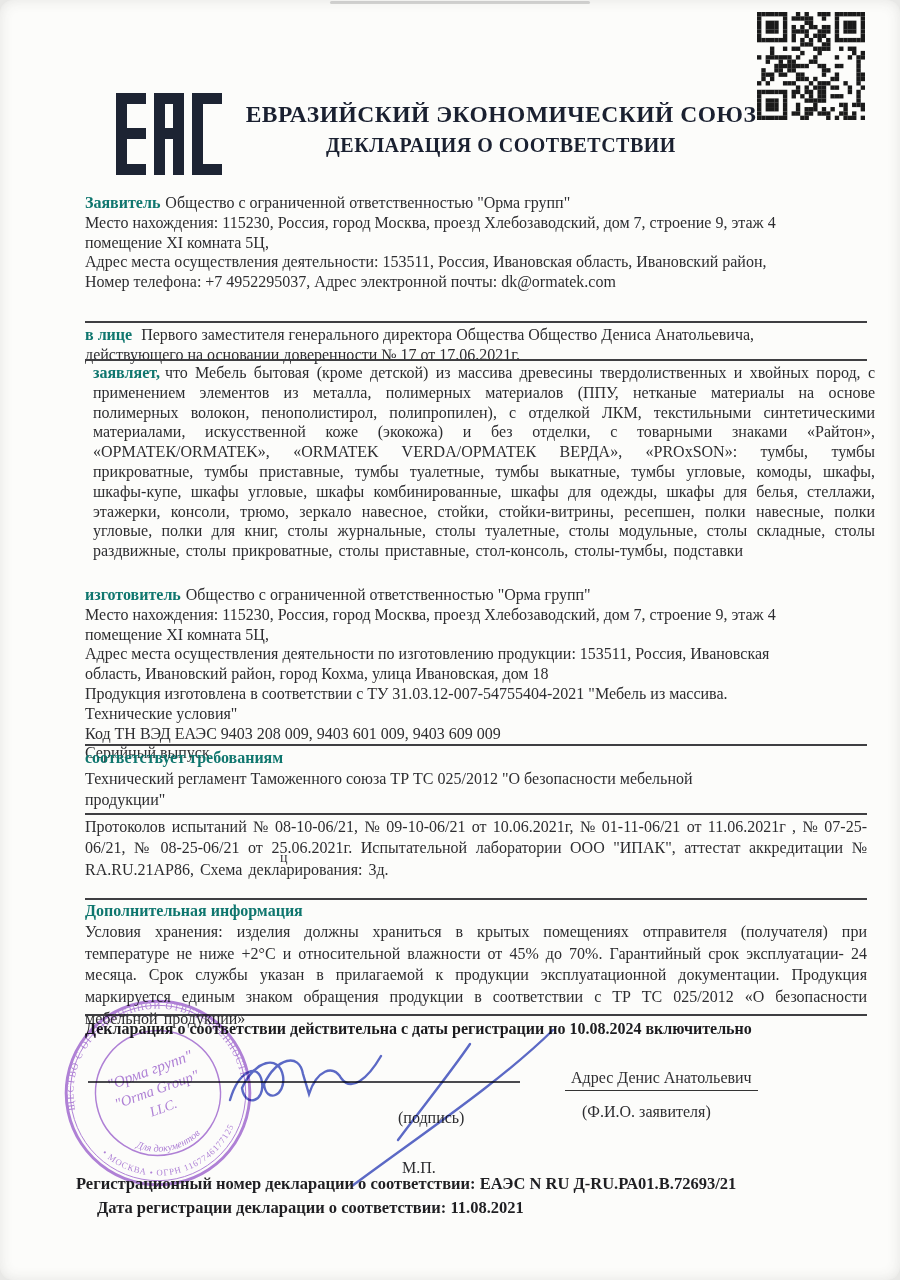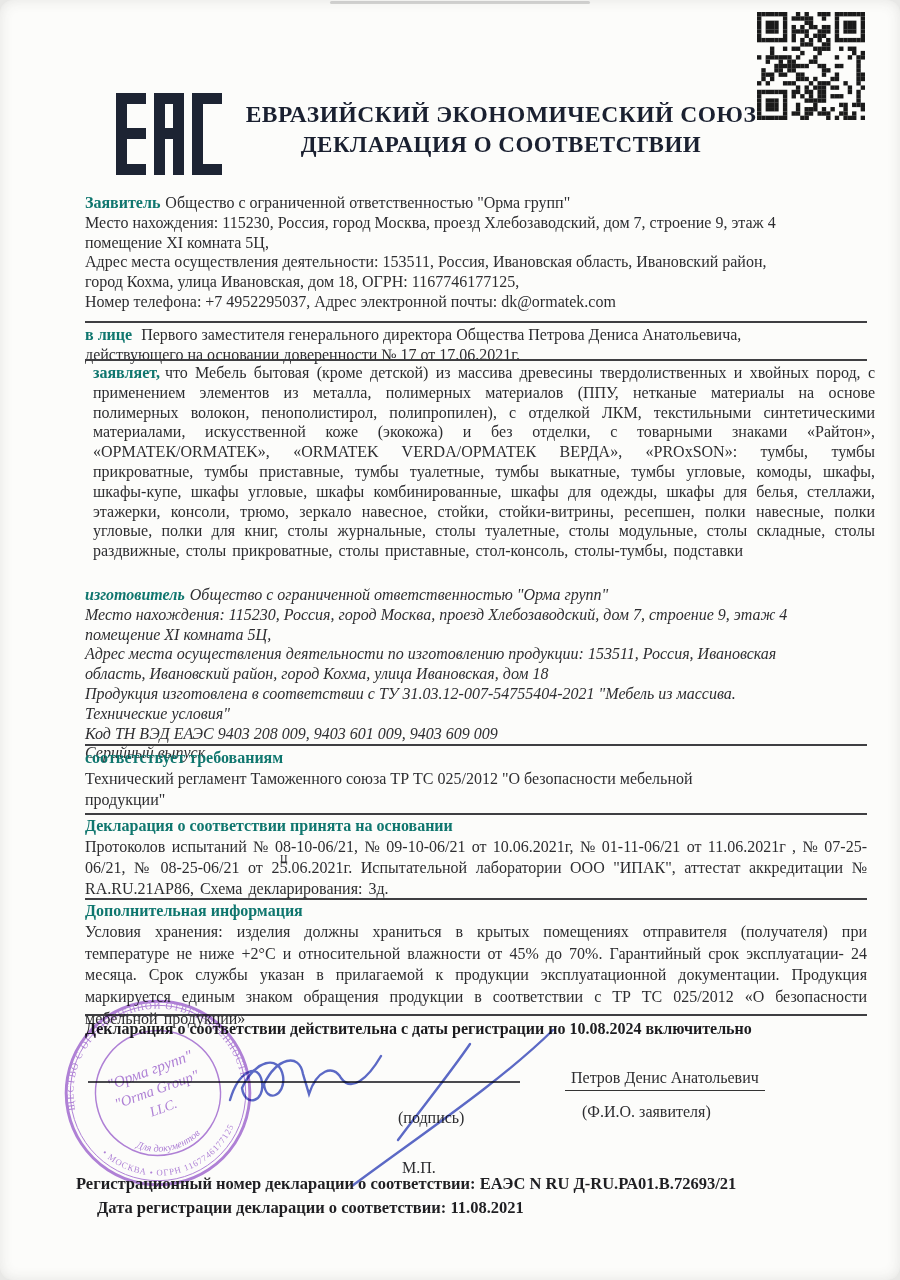--- a/index.html
+++ b/index.html
@@ -13,21 +13,21 @@
   }
   .abs{position:absolute;}
   .content{left:85px;width:782px;}
   .just{text-align:justify;}
   b,.b{font-weight:bold;color:#0f766e;}
   .rule{border-top:2px solid #3f3f42;height:0;left:85px;width:782px;}
   .line{white-space:nowrap;}
   .lbl{margin-right:5px;}
   .title-wrap{left:226px;top:99px;width:550px;text-align:center;color:#1a2030;font-weight:bold;letter-spacing:.5px;}
   .title-l1{font-size:23.5px;line-height:30px;white-space:nowrap;}
-  .title-l2{font-size:23px;line-height:32px;white-space:nowrap;}
+  .title-l2{font-size:20px;line-height:32px;white-space:nowrap;}
   .eac{left:116px;top:93px;}
   .qr{left:757px;top:12px;width:108px;height:108px;}
   .sig-line{left:88px;top:1081px;width:432px;border-top:2px solid #4a4a4e;}
   .podpis{left:398px;top:1108px;}
   .mp{left:402px;top:1158px;}
   .fio{left:565px;top:1068px;border-bottom:1.6px solid #333;padding:0 6px 2px 6px;}
   .fio-cap{left:582px;top:1102px;}
   .validity{left:85px;top:1019px;width:800px;font-weight:bold;color:#1b1b1e;}
   .reg{font-weight:bold;color:#1f1f22;font-size:16.5px;line-height:24px;}
   .stamp{left:57px;top:980px;width:202px;height:226px;transform:rotate(-12deg);opacity:.78;mix-blend-mode:multiply;}
@@ -360,38 +360,37 @@
   <div class="abs title-wrap">
     <div class="title-l1">ЕВРАЗИЙСКИЙ ЭКОНОМИЧЕСКИЙ СОЮЗ</div>
     <div class="title-l2">ДЕКЛАРАЦИЯ О СООТВЕТСТВИИ</div>
   </div>
 
   <div class="abs content" style="top:193px;">
     <div class="line"><b class="lbl">Заявитель</b><span>Общество с ограниченной ответственностью "Орма групп"</span></div>
     <div class="line">Место нахождения: 115230, Россия, город Москва, проезд Хлебозаводский, дом 7, строение 9, этаж 4</div>
     <div class="line">помещение XI комната 5Ц,</div>
     <div class="line">Адрес места осуществления деятельности: 153511, Россия, Ивановская область, Ивановский район,</div>
-    <div class="line">город Кохма, улица Ивановская, дом 18, ОГРН: 1167746177125,</div>
     <div class="line">Номер телефона: +7 4952295037, Адрес электронной почты: dk@ormatek.com</div>
   </div>
 
   <div class="abs rule" style="top:321px;"></div>
 
   <div class="abs content" style="top:325px;">
-    <div class="line"><b class="lbl" style="margin-right:9px;">в лице</b><span>Первого заместителя генерального директора Общества Петрова Дениса Анатольевича,</span></div>
+    <div class="line"><b class="lbl" style="margin-right:9px;">в лице</b><span>Первого заместителя генерального директора Общества Общество Дениса Анатольевича,</span></div>
     <div class="line">действующего на основании доверенности № 17 от 17.06.2021г.</div>
   </div>
 
   <div class="abs rule" style="top:359px;"></div>
 
   <div class="abs content just" style="top:363px;word-spacing:2px;margin-left:8px;">
     <b class="lbl">заявляет,</b><span>что Мебель бытовая (кроме детской) из массива древесины твердолиственных и хвойных пород, с применением элементов из металла, полимерных материалов (ППУ, нетканые материалы на основе полимерных волокон, пенополистирол, полипропилен), с отделкой ЛКМ, текстильными синтетическими материалами, искусственной коже (экокожа) и без отделки, с товарными знаками «Райтон», «ОРМАТЕК/ORMATEK», «ORMATEK VERDA/ОРМАТЕК ВЕРДА», «PROxSON»: тумбы, тумбы прикроватные, тумбы приставные, тумбы туалетные, тумбы выкатные, тумбы угловые, комоды, шкафы, шкафы-купе, шкафы угловые, шкафы комбинированные, шкафы для одежды, шкафы для белья, стеллажи, этажерки, консоли, трюмо, зеркало навесное, стойки, стойки-витрины, ресепшен, полки навесные, полки угловые, полки для книг, столы журнальные, столы туалетные, столы модульные, столы складные, столы раздвижные, столы прикроватные, столы приставные, стол-консоль, столы-тумбы, подставки</span>
   </div>
 
-  <div class="abs content" style="top:585px;font-style:italic;">
+  <div class="abs content" style="top:585px;">
     <div class="line"><b class="lbl">изготовитель</b><span>Общество с ограниченной ответственностью "Орма групп"</span></div>
     <div class="line">Место нахождения: 115230, Россия, город Москва, проезд Хлебозаводский, дом 7, строение 9, этаж 4</div>
     <div class="line">помещение XI комната 5Ц,</div>
     <div class="line">Адрес места осуществления деятельности по изготовлению продукции: 153511, Россия, Ивановская</div>
     <div class="line">область, Ивановский район, город Кохма, улица Ивановская, дом 18</div>
     <div class="line">Продукция изготовлена в соответствии с ТУ 31.03.12-007-54755404-2021 "Мебель из массива.</div>
     <div class="line">Технические условия"</div>
     <div class="line">Код ТН ВЭД ЕАЭС  9403 208 009, 9403 601 009, 9403 609 009</div>
     <div class="line">Серийный выпуск</div>
   </div>
@@ -400,40 +399,39 @@
 
   <div class="abs content" style="top:748px;">
     <div class="line b">соответствует требованиям</div>
     <div class="line" style="line-height:21px;">Технический регламент Таможенного союза ТР ТС 025/2012 "О безопасности мебельной</div>
     <div class="line" style="line-height:21px;">продукции"</div>
   </div>
 
   <div class="abs rule" style="top:813px;"></div>
 
   <div class="abs content" style="top:816px;">
-    <div class="line b">Декларация о соответствии принята на основании</div>
     <div class="just" style="line-height:21.3px;word-spacing:2px;">Протоколов испытаний № 08-10-06/21, № 09-10-06/21 от 10.06.2021г, № 01-11-06/21 от 11.06.2021г , № 07-25-06/21, № 08-25-06/21 от 25.06.2021г. Испытательной лаборатории ООО "ИПАК", аттестат аккредитации № RA.RU.21АР86, Схема декларирования: 3д.</div>
   </div>
   <div class="abs stray">ц</div>
 
   <div class="abs rule" style="top:898px;"></div>
 
   <div class="abs content" style="top:901px;">
     <div class="line b">Дополнительная информация</div>
     <div class="just" style="line-height:21.8px;word-spacing:2px;">Условия хранения: изделия должны храниться в крытых помещениях отправителя (получателя) при температуре не ниже +2°С и относительной влажности от 45% до 70%. Гарантийный срок эксплуатации- 24 месяца. Срок службы указан в прилагаемой к продукции эксплуатационной документации. Продукция маркируется единым знаком обращения продукции в соответствии с ТР ТС 025/2012 «О безопасности мебельной продукции»</div>
   </div>
 
   <div class="abs rule" style="top:1014px;"></div>
 
   <div class="abs validity">Декларация о соответствии действительна с даты регистрации по  10.08.2024 включительно</div>
 
   <div class="abs sig-line"></div>
   <div class="abs podpis">(подпись)</div>
   <div class="abs mp">М.П.</div>
-  <div class="abs fio">Петров Денис Анатольевич</div>
+  <div class="abs fio">Адрес Денис Анатольевич</div>
   <div class="abs fio-cap">(Ф.И.О. заявителя)</div>
 
   <svg class="abs stamp" viewBox="0 0 220 230">
     <g fill="none" stroke="#9b5fd0">
       <circle cx="110" cy="115" r="100" stroke-width="3.2"></circle>
       <circle cx="110" cy="115" r="95.5" stroke-width="1"></circle>
       <circle cx="110" cy="115" r="68" stroke-width="1.6"></circle>
     </g>
     <defs>
       <path id="arcTop" d="M18,115 A92,92 0 0 1 202,115"></path>

